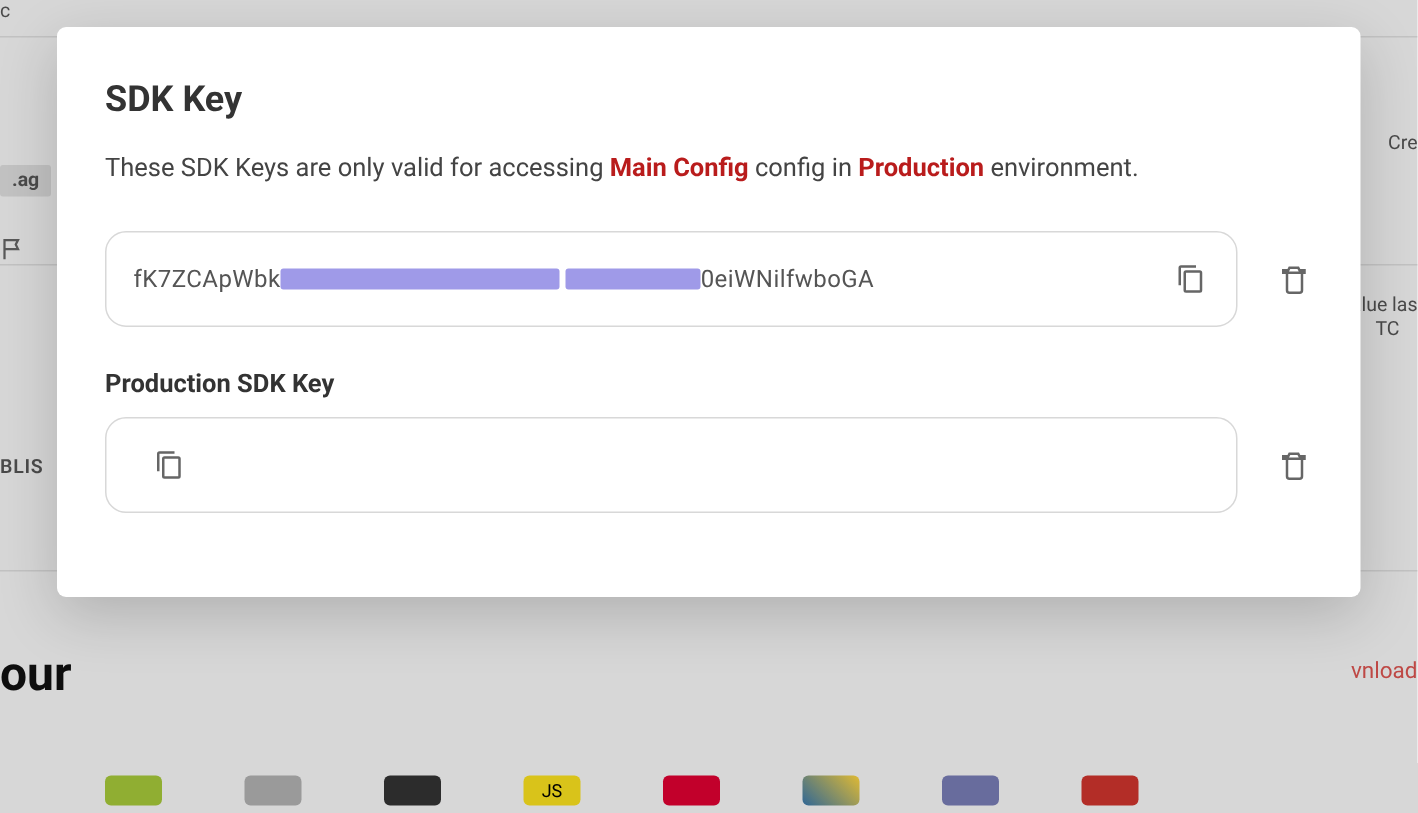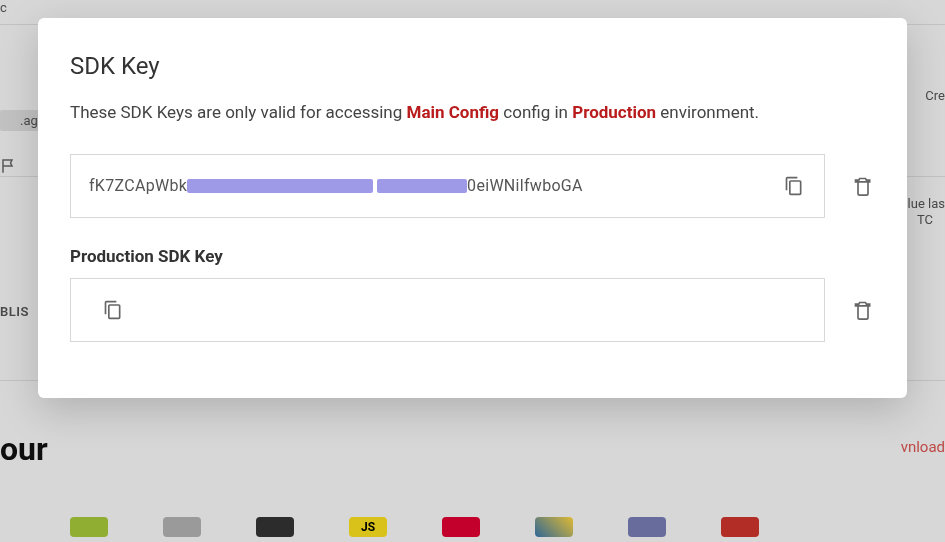--- a/index.html
+++ b/index.html
@@ -8,55 +8,55 @@
       background: #f5f5f5;
       width: 945px;
       height: 542px;
       overflow: hidden;
       position: relative;
     }
     .bg-snippets { position: absolute; inset: 0; color: #555; font-size: 13px; }
     .bg-snippets .bg-item { position: absolute; }
     .bg-c { top: 0px; left: 0px; }
     .bg-hr { position: absolute; top: 24px; left:0; right:0; height:1px; background:#ddd; }
-    .bg-tag { top: 110px; left: 0px; background:#ddd; padding: 3px 20px; border-radius:2px; }
+    .bg-tag { top: 110px; left: 0px; background:#ddd; padding: 3px 8px; border-radius:2px;font-weight:bold; }
     .bg-cre { top: 88px; right: 0; }
     .bg-hr2 { position: absolute; top: 176px; left:0; right:0; height:1px; background:#ddd; }
     .bg-flag { top: 157px; left: 0; }
     .bg-alue { top: 196px; right: 0; }
     .bg-tc { top: 212px; right: 12px; }
     .bg-blis { top: 304px; left: 0; font-weight:600; letter-spacing:0.5px; }
     .bg-hr3 { position: absolute; top: 380px; left:0; right:0; height:1px; background:#ddd; }
     .bg-our { top: 430px; left: 0; font-weight:700; font-size:32px; color:#111; }
     .bg-nload { top: 438px; right: 0; color:#d9534f; font-size:15px; }
     .bg-icons { position:absolute; bottom:0; left:70px; right:0; height:30px; display:flex; gap:55px; align-items:center; }
     .bg-icons span { width:38px; height:20px; border-radius:4px; display:inline-block; }
     .ic1{background:#a4c639;} .ic2{background:#b0b0b0;} .ic3{background:#333;}
-    .ic4{background:#f7df1e; font-weight:700; font-size:12px; line-height:20px; text-align:center; color:#000;}
+    .ic4{background:#f7df1e; font-weight:400; font-size:12px; line-height:20px; text-align:center; color:#000;}
     .ic5{background:#dd0031;} .ic6{background:linear-gradient(45deg,#3776ab,#ffd43b);}
     .ic7{background:#777bb3;} .ic8{background:#cc342d;}
 
     .overlay {
       position: absolute;
       inset: 0;
       background: rgba(0,0,0,0.12);
     }
     .modal {
       position: absolute;
       top: 18px;
       left: 38px;
       right: 38px;
       background: #fff;
       border-radius: 6px;
       box-shadow: 0 12px 40px rgba(0,0,0,0.18);
       padding: 34px 32px 28px;
     }
     .modal h2 {
       font-size: 24px;
-      font-weight: 400;
+      font-weight: 700;
       color: #333;
       margin-bottom: 20px;
     }
     .description {
       font-size: 17px;
       color: #444;
       margin-bottom: 28px;
       line-height: 1.5;
     }
     .description strong { font-weight: 700; color: #b91c1c; }
@@ -70,21 +70,21 @@
       display: flex;
       align-items: stretch;
       gap: 26px;
       margin-bottom: 28px;
     }
     .key-field {
       flex: 1;
       display: flex;
       align-items: center;
       border: 1px solid #d8d8d8;
-      border-radius: 0;
+      border-radius: 14px;
       padding: 16px 18px;
       position: relative;
       min-height: 64px;
     }
     .key-value {
       font-size: 16px;
       color: #555;
       letter-spacing: 0.3px;
       flex: 1;
       white-space: nowrap;

